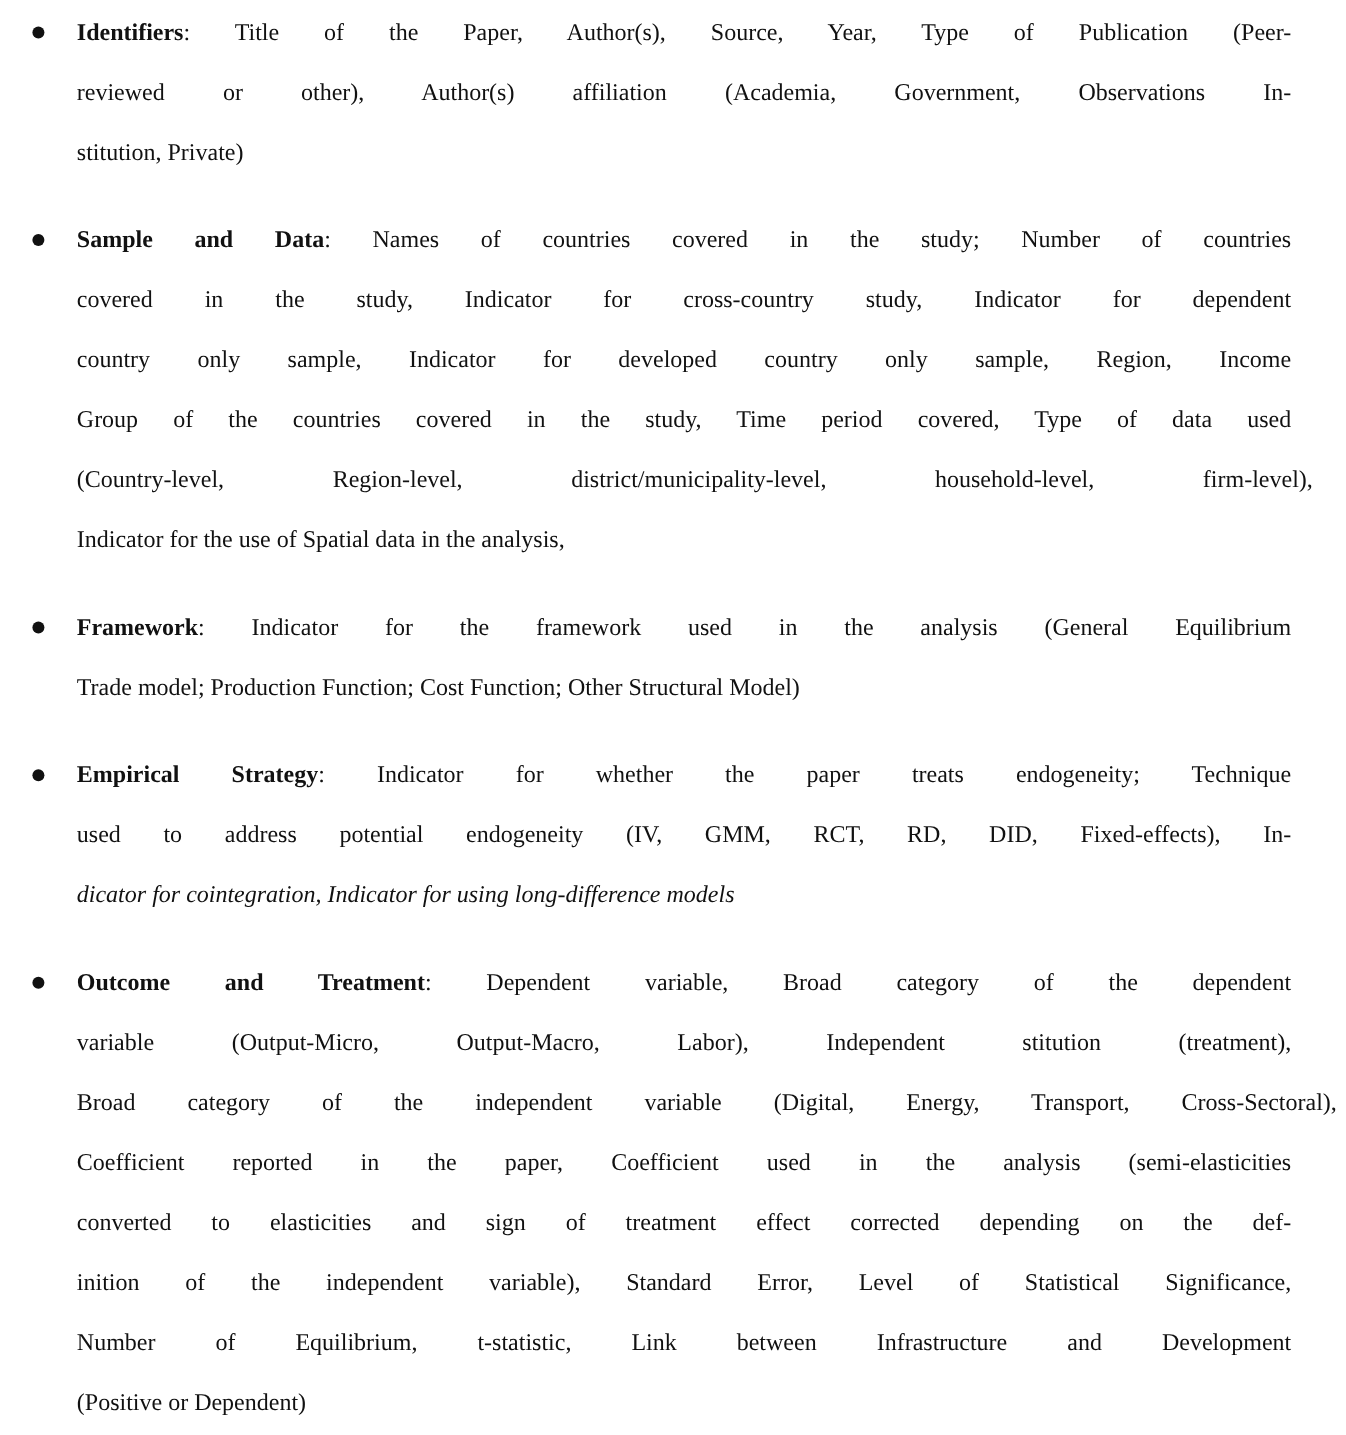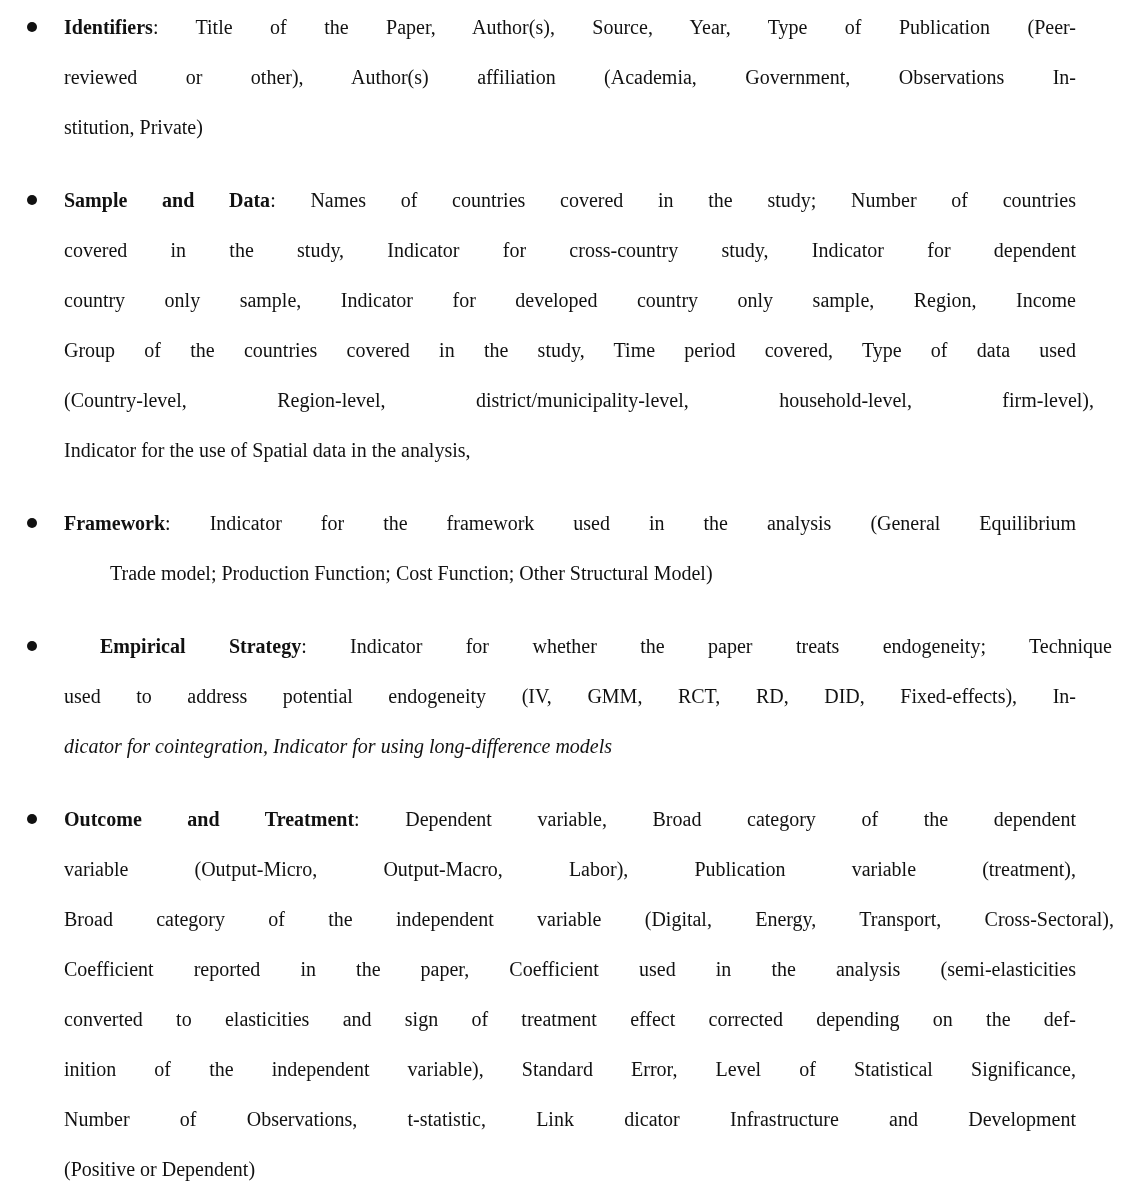--- a/index.html
+++ b/index.html
@@ -42,35 +42,35 @@
     <div class="line" style="top:50px;">covered in the study, Indicator for cross-country study, Indicator for dependent</div>
     <div class="line" style="top:100px;">country only sample, Indicator for developed country only sample, Region, Income</div>
     <div class="line" style="top:150px;">Group of the countries covered in the study, Time period covered, Type of data used</div>
     <div class="line wide" style="top:200px; width:1030px;">(Country-level, Region-level, district/municipality-level, household-level, firm-level),</div>
     <div class="line last" style="top:250px;">Indicator for the use of Spatial data in the analysis,</div>
   </div>
 
   <div class="item" style="top:498px;">
     <span class="bullet" style="top:20px;"></span>
     <div class="line" style="top:0px;"><span class="label">Framework</span><span>: Indicator for the framework used in the analysis (General Equilibrium</span></div>
-    <div class="line last" style="top:50px;margin-left:46px;">Trade model; Production Function; Cost Function; Other Structural Model)</div>
+    <div class="line last" style="top:50px;">Trade model; Production Function; Cost Function; Other Structural Model)</div>
   </div>
 
   <div class="item" style="top:621px;">
     <span class="bullet" style="top:20px;"></span>
-    <div class="line" style="top:0px;margin-left:36px;"><span class="label">Empirical Strategy</span><span>: Indicator for whether the paper treats endogeneity; Technique</span></div>
+    <div class="line" style="top:0px;"><span class="label">Empirical Strategy</span><span>: Indicator for whether the paper treats endogeneity; Technique</span></div>
     <div class="line" style="top:50px;">used to address potential endogeneity (IV, GMM, RCT, RD, DID, Fixed-effects), In-</div>
     <div class="line last" style="top:100px;font-style:italic;">dicator for cointegration, Indicator for using long-difference models</div>
   </div>
 
   <div class="item" style="top:794px;">
     <span class="bullet" style="top:20px;"></span>
     <div class="line" style="top:0px;"><span class="label">Outcome and Treatment</span><span>: Dependent variable, Broad category of the dependent</span></div>
-    <div class="line" style="top:50px;">variable (Output-Micro, Output-Macro, Labor), Publication variable (treatment),</div>
+    <div class="line" style="top:50px;">variable (Output-Micro, Output-Macro, Labor), Independent stitution (treatment),</div>
     <div class="line wide" style="top:100px; width:1050px;">Broad category of the independent variable (Digital, Energy, Transport, Cross-Sectoral),</div>
     <div class="line" style="top:150px;">Coefficient reported in the paper, Coefficient used in the analysis (semi-elasticities</div>
     <div class="line" style="top:200px;">converted to elasticities and sign of treatment effect corrected depending on the def-</div>
     <div class="line" style="top:250px;">inition of the independent variable), Standard Error, Level of Statistical Significance,</div>
-    <div class="line" style="top:300px;">Number of Observations, t-statistic, Link dicator Infrastructure and Development</div>
+    <div class="line" style="top:300px;">Number of Equilibrium, t-statistic, Link between Infrastructure and Development</div>
     <div class="line last" style="top:350px;">(Positive or Dependent)</div>
   </div>
 
 </div>
 
 </body></html>

